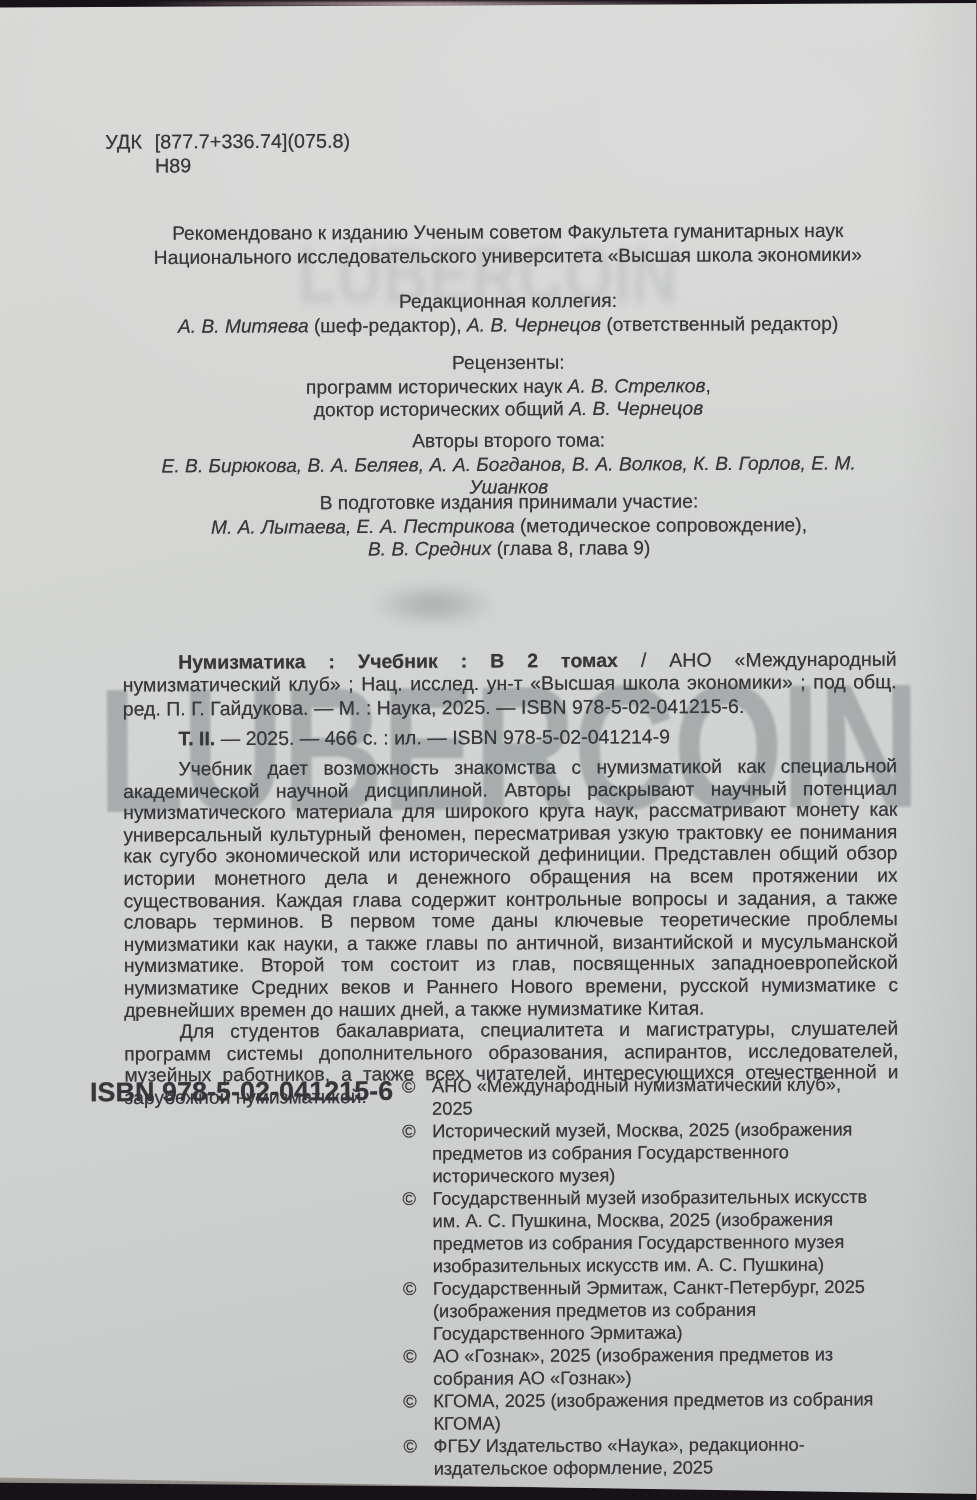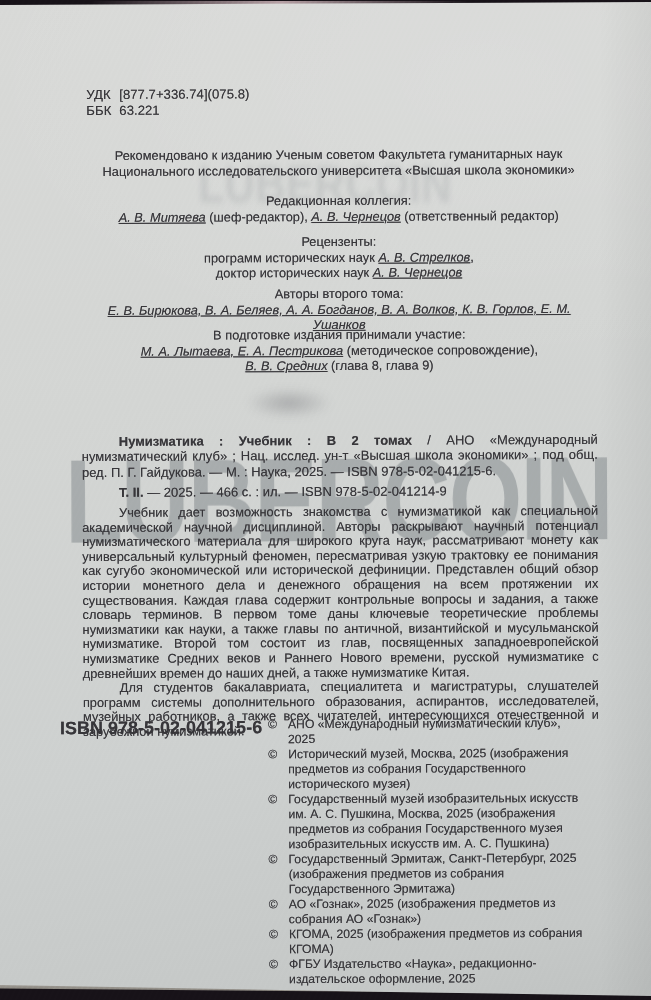--- a/index.html
+++ b/index.html
@@ -55,24 +55,24 @@
     position:absolute;left:246px;top:388px;width:86px;height:30px;z-index:4;
     background:radial-gradient(closest-side,rgba(60,60,68,.28),rgba(60,60,68,0));
     filter:blur(4px);border-radius:50%;
   }
   .content{
     position:absolute;inset:0;z-index:5;
     transform:rotate(-.25deg);
     color:#37363a;
     text-shadow:0 0 .5px rgba(55,54,58,.65);
   }
-  .it{font-style:italic;text-decoration:underline;}
+  .it{font-style:italic;}
   .bd{font-weight:bold;}
   .udc-block{position:absolute;left:72px;top:86px;font-size:13.2px;line-height:16px;}
-  .udc-row{display:flex;margin-left:16px;}
+  .udc-row{display:flex;}
   .udc-label{display:inline-block;width:33px;}
   .center-col{position:absolute;left:83px;width:514px;text-align:center;font-size:12.8px;line-height:15.5px;}
   .b-rec{top:147px;}
   .b-edit{top:193px;}
   .b-rev{top:234px;}
   .b-auth{top:286px;}
   .b-part{top:327px;}
   .biblio{position:absolute;left:82px;top:433px;width:516px;font-size:13px;line-height:15.3px;text-align:justify;}
   .biblio .indent{text-indent:37px;}
   .volume-line{position:absolute;left:119px;top:484px;font-size:13px;}
@@ -96,39 +96,39 @@
 <div class="smudge"></div>
 
 <div class="content">
 
   <div class="udc-block">
     <div class="udc-row">
       <span class="udc-label">УДК</span>
       <span>[877.7+336.74](075.8)</span>
     </div>
     <div class="udc-row">
-      <span class="udc-label">ББК</span>
-      <span>63.221</span>
+      <span class="udc-label"></span>
+      <span>Н89</span>
     </div>
   </div>
 
   <div class="center-col b-rec">
     <div>Рекомендовано к изданию Ученым советом Факультета гуманитарных наук</div>
     <div>Национального исследовательского университета «Высшая школа экономики»</div>
   </div>
 
   <div class="center-col b-edit">
     <div>Редакционная коллегия:</div>
     <div><span class="it">А. В. Митяева</span><span> (шеф-редактор), </span><span class="it">А. В. Чернецов</span><span> (ответственный редактор)</span></div>
   </div>
 
   <div class="center-col b-rev">
     <div>Рецензенты:</div>
     <div><span>программ исторических наук </span><span class="it">А. В. Стрелков</span><span>,</span></div>
-    <div><span>доктор исторических наук </span><span class="it">А. В. Чернецов</span></div>
+    <div><span>доктор исторических общий </span><span class="it">А. В. Чернецов</span></div>
   </div>
 
   <div class="center-col b-auth">
     <div>Авторы второго тома:</div>
     <div><span class="it">Е. В. Бирюкова, В. А. Беляев, А. А. Богданов, В. А. Волков, К. В. Горлов, Е. М. Ушанков</span></div>
   </div>
 
   <div class="center-col b-part">
     <div>В подготовке издания принимали участие:</div>
     <div><span class="it">М. А. Лытаева, Е. А. Пестрикова</span><span> (методическое сопровождение),</span></div>

